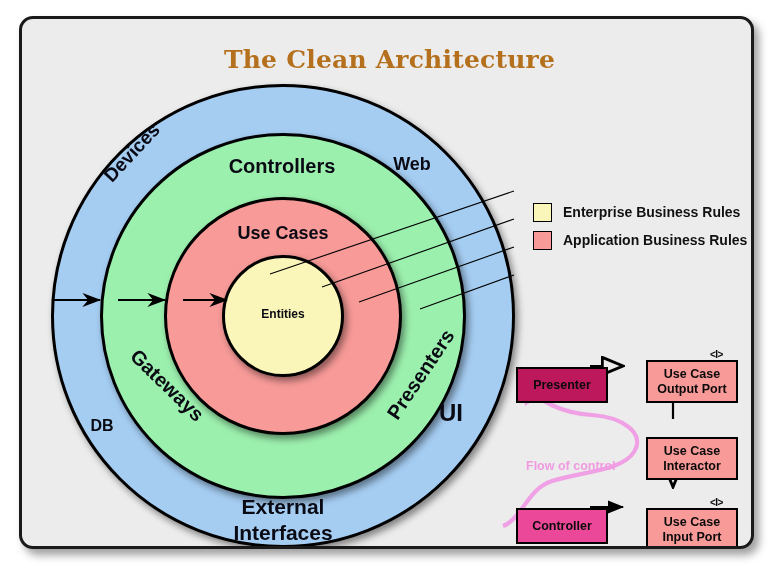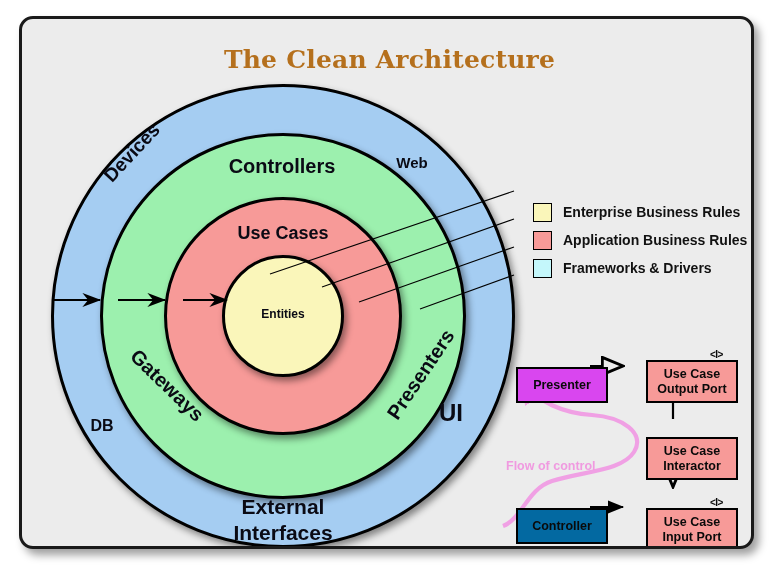--- a/index.html
+++ b/index.html
@@ -36,21 +36,21 @@
 
   
   .rlabel{
     position:absolute;font-weight:bold;color:#0a0a14;
     white-space:nowrap;text-align:center;
     transform-origin:50% 50%;
   }
   #lbl-controllers{left:180px;top:136px;width:160px;font-size:20px;}
   #lbl-usecases   {left:191px;top:204px;width:140px;font-size:18px;}
   #lbl-entities   {left:205px;top:288px;width:112px;font-size:12px;}
-  #lbl-web        {left:355px;top:135px;width:70px; font-size:15px;}
+  #lbl-web        {left:355px;top:135px;width:70px; font-size:18px;}
   #lbl-ui         {left:405px;top:380px;width:48px; font-size:24px;}
   #lbl-db         {left:52px; top:398px;width:56px; font-size:16px;}
   #lbl-external   {left:186px;top:475px;width:150px;font-size:21px;line-height:1.22;}
   #lbl-devices    {left:55px; top:123px;width:110px;font-size:19px;
                    transform:rotate(-47deg);}
   #lbl-gateways   {left:80px; top:355px;width:130px;font-size:20px;
                    transform:rotate(44deg);}
   #lbl-presenters {left:329px;top:344px;width:140px;font-size:20px;
                    transform:rotate(-56deg);}
 
@@ -60,35 +60,35 @@
   .swatch{width:19px;height:19px;border:1.5px solid #000;box-sizing:border-box;
           margin-right:11px;flex:none;}
   .leg-txt{font-size:14px;font-weight:bold;color:#111;white-space:nowrap;}
 
   
   .fbox{
     position:absolute;border:2.5px solid #000;box-sizing:border-box;
     display:flex;align-items:center;justify-content:center;text-align:center;
     font-weight:bold;font-size:12.5px;color:#0a0a0a;line-height:1.18;
   }
-  #box-presenter {left:494px;top:348px;width:92px;height:36px;background:#d946ef;}
-  #box-controller{left:494px;top:489px;width:92px;height:36px;background:#0369a1;}
+  #box-presenter {left:494px;top:348px;width:92px;height:36px;background:#be185d;}
+  #box-controller{left:494px;top:489px;width:92px;height:36px;background:#ec4899;}
   #box-output    {left:624px;top:341px;width:92px;height:43px;background:#f79a98;}
   #box-interactor{left:624px;top:418px;width:92px;height:43px;background:#f79a98;}
   #box-input     {left:624px;top:489px;width:92px;height:43px;background:#f79a98;}
 
   .imark{
     position:absolute;font-size:10px;font-weight:bold;color:#0a0a0a;
     letter-spacing:-.5px;
   }
   #imark-out{left:688px;top:330px;}
   #imark-in {left:688px;top:478px;}
 
   #flow-label{
-    position:absolute;left:484px;top:440px;font-size:12.5px;font-weight:bold;
+    position:absolute;left:504px;top:440px;font-size:12.5px;font-weight:bold;
     color:#f09ae0;white-space:nowrap;
   }
 
   svg.ov{position:absolute;left:0;top:0;width:735px;height:533px;
          pointer-events:none;overflow:visible;}
 </style>
 </head>
 <body>
 
 <div id="stage">
@@ -157,24 +157,20 @@
 
     <div id="legend">
       <div class="leg-row">
         <span class="swatch" style="background:#faf6ba"></span>
         <span class="leg-txt">Enterprise Business Rules</span>
       </div>
       <div class="leg-row">
         <span class="swatch" style="background:#f79a98"></span>
         <span class="leg-txt">Application Business Rules</span>
       </div>
-      <div class="leg-row">
-        <span class="swatch" style="background:#c4f7fb"></span>
-        <span class="leg-txt">Frameworks &amp; Drivers</span>
-      </div>
     </div>
 
     <div class="fbox" id="box-presenter">
       <span>Presenter</span>
     </div>
     <div class="fbox" id="box-controller">
       <span>Controller</span>
     </div>
     <div class="fbox" id="box-output">
       <span>

